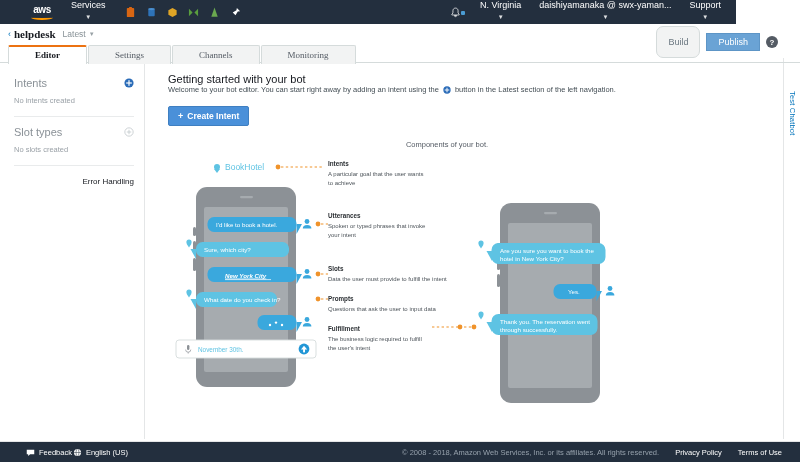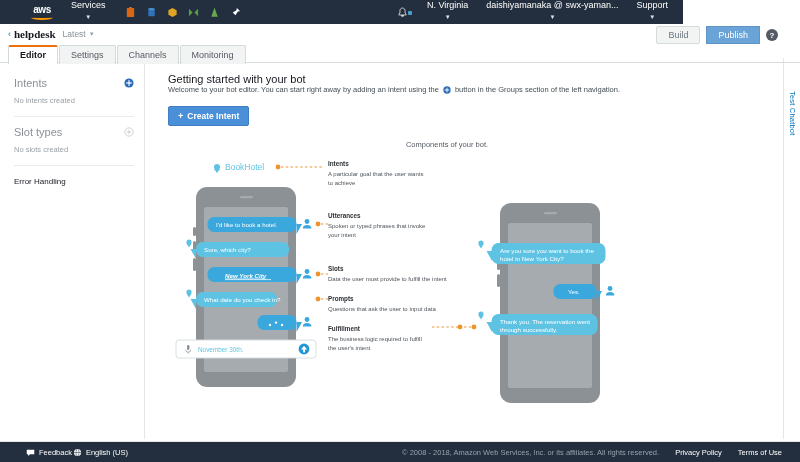--- a/index.html
+++ b/index.html
@@ -6,21 +6,21 @@
   html, body {
     width: 800px; height: 462px;
     font-family: "Liberation Sans", sans-serif;
     background: #ffffff;
     overflow: hidden;
   }
   body { position: relative; }
 
   
   .aws-nav {
-    position: absolute; top: 0; left: 0; width: 683px; height: 24px;
+    position: absolute; top: 0; left: 0; width: 736px; height: 24px;
     background: #232f3e; display: flex; align-items: center;
     font-size: 9px; color: #ffffff;
   }
   .aws-logo {
     width: 40px; margin-left: 22px; display: flex; flex-direction: column;
     align-items: center; justify-content: center; line-height: 1;
   }
   .aws-logo-text { font-size: 10px; font-weight: bold; letter-spacing: -0.4px; color: #fff; }
   .aws-logo-smile {
     width: 22px; height: 5px; margin-top: 0px;
@@ -49,41 +49,41 @@
   }
   .back-chev { color: #0073bb; font-size: 9px; margin-right: 3px; cursor: pointer; }
   .bot-name { font-size: 11px; font-weight: bold; color: #16191f; margin-right: 7px; font-family: Liberation Serif, serif; }
   .bot-version { font-size: 8.5px; color: #879196; display: flex; align-items: center; gap: 3px; cursor: pointer; }
 
   .header-actions {
     position: absolute; top: 26px; right: 22px; display: flex; align-items: center; gap: 6px;
   }
   .btn-build {
     font-size: 9px; color: #6b7780; background: #f2f3f3;
-    border: 1px solid #d5dbdb; border-radius: 2px; padding: 3px 11px; cursor: pointer;
+    border: 1px solid #d5dbdb; border-radius: 7px; padding: 10px 11px; cursor: pointer;
   }
   .btn-publish {
     font-size: 9px; color: #ffffff; background: #6aa3d5;
     border: 1px solid #5d95c6; border-radius: 0; padding: 3px 11px; cursor: pointer;
   }
   .help-circle {
     width: 12px; height: 12px; border-radius: 50%; background: #545b64;
     color: #fff; font-size: 8px; display: flex; align-items: center;
     justify-content: center; cursor: pointer; font-weight: bold;
   }
 
   
   .tabs {
     position: absolute; top: 45px; left: 8px; display: flex; align-items: flex-end; gap: 1px;
     z-index: 3;
   }
   .tab {
-    font-size: 9px; color: #545b64; padding: 4px 11px 4px;
+    font-size: 9px; color: #545b64; padding: 4px 26px 4px;
     background: #f2f3f3; border: 1px solid #d5dbdb; border-bottom: none;
-    border-radius: 2px 2px 0 0; cursor: pointer; white-space: nowrap;
+    border-radius: 2px 2px 0 0; cursor: pointer; white-space: nowrap; font-family: Liberation Serif, serif;
   }
   .tab.active {
     background: #ffffff; color: #16191f; font-weight: bold;
     border-top: 2px solid #ec7211; padding-top: 3px;
   }
   .tab-underline {
     position: absolute; top: 62px; left: 0; width: 800px; height: 1px; background: #d5dbdb; z-index: 1;
   }
 
   
@@ -91,21 +91,21 @@
     position: absolute; top: 63px; left: 0; width: 145px; height: 376px;
     background: #ffffff; border-right: 1px solid #e4e6e7; padding: 8px 10px 0 14px;
   }
   .side-sect-head {
     display: flex; align-items: center; justify-content: space-between; margin-top: 6px;
   }
   .side-sect-title { font-size: 11px; color: #8a9197; }
   .plus-ico { cursor: pointer; display: block; }
   .side-empty { font-size: 7.5px; color: #9aa1a7; margin-top: 7px; }
   .side-div { height: 1px; background: #e9ebec; margin: 11px 0 0 0; }
-  .side-link { font-size: 8px; color: #16191f; margin-top: 11px; cursor: pointer; }
+  .side-link { font-size: 8px; color: #16191f; margin-top: 11px; cursor: pointer; text-align: right; }
 
   
   .main {
     position: absolute; top: 63px; left: 146px; width: 634px; height: 376px;
     background: #ffffff; padding: 10px 14px 0 22px; overflow: hidden;
   }
   .main-title { font-size: 11px; color: #16191f; }
   .main-sub { font-size: 7.5px; color: #444e55; line-height: 1.4; display: flex; align-items: center; flex-wrap: wrap; gap: 2px;}
   .inline-plus { display: inline-flex; vertical-align: middle; margin: 0 2px; }
   .btn-create {
@@ -262,21 +262,21 @@
   <div class="main-title">Getting started with your bot</div>
   <div class="main-sub">
     <span>Welcome to your bot editor. You can start right away by adding an intent using the</span>
     <span class="inline-plus">
       <svg width="8" height="8" viewBox="0 0 12 12">
         <circle cx="6" cy="6" r="5.5" fill="#2b6cb8"></circle>
         <rect x="5.3" y="2.6" width="1.4" height="6.8" fill="#ffffff"></rect>
         <rect x="2.6" y="5.3" width="6.8" height="1.4" fill="#ffffff"></rect>
       </svg>
     </span>
-    <span>button in the Groups section of the left navigation.</span>
+    <span>button in the Latest section of the left navigation.</span>
   </div>
 
   <button class="btn-create">
     <span class="plus-glyph">+</span>
     <span>Create Intent</span>
   </button>
 
   <div class="components-caption">Components of your bot.</div>
 
   

